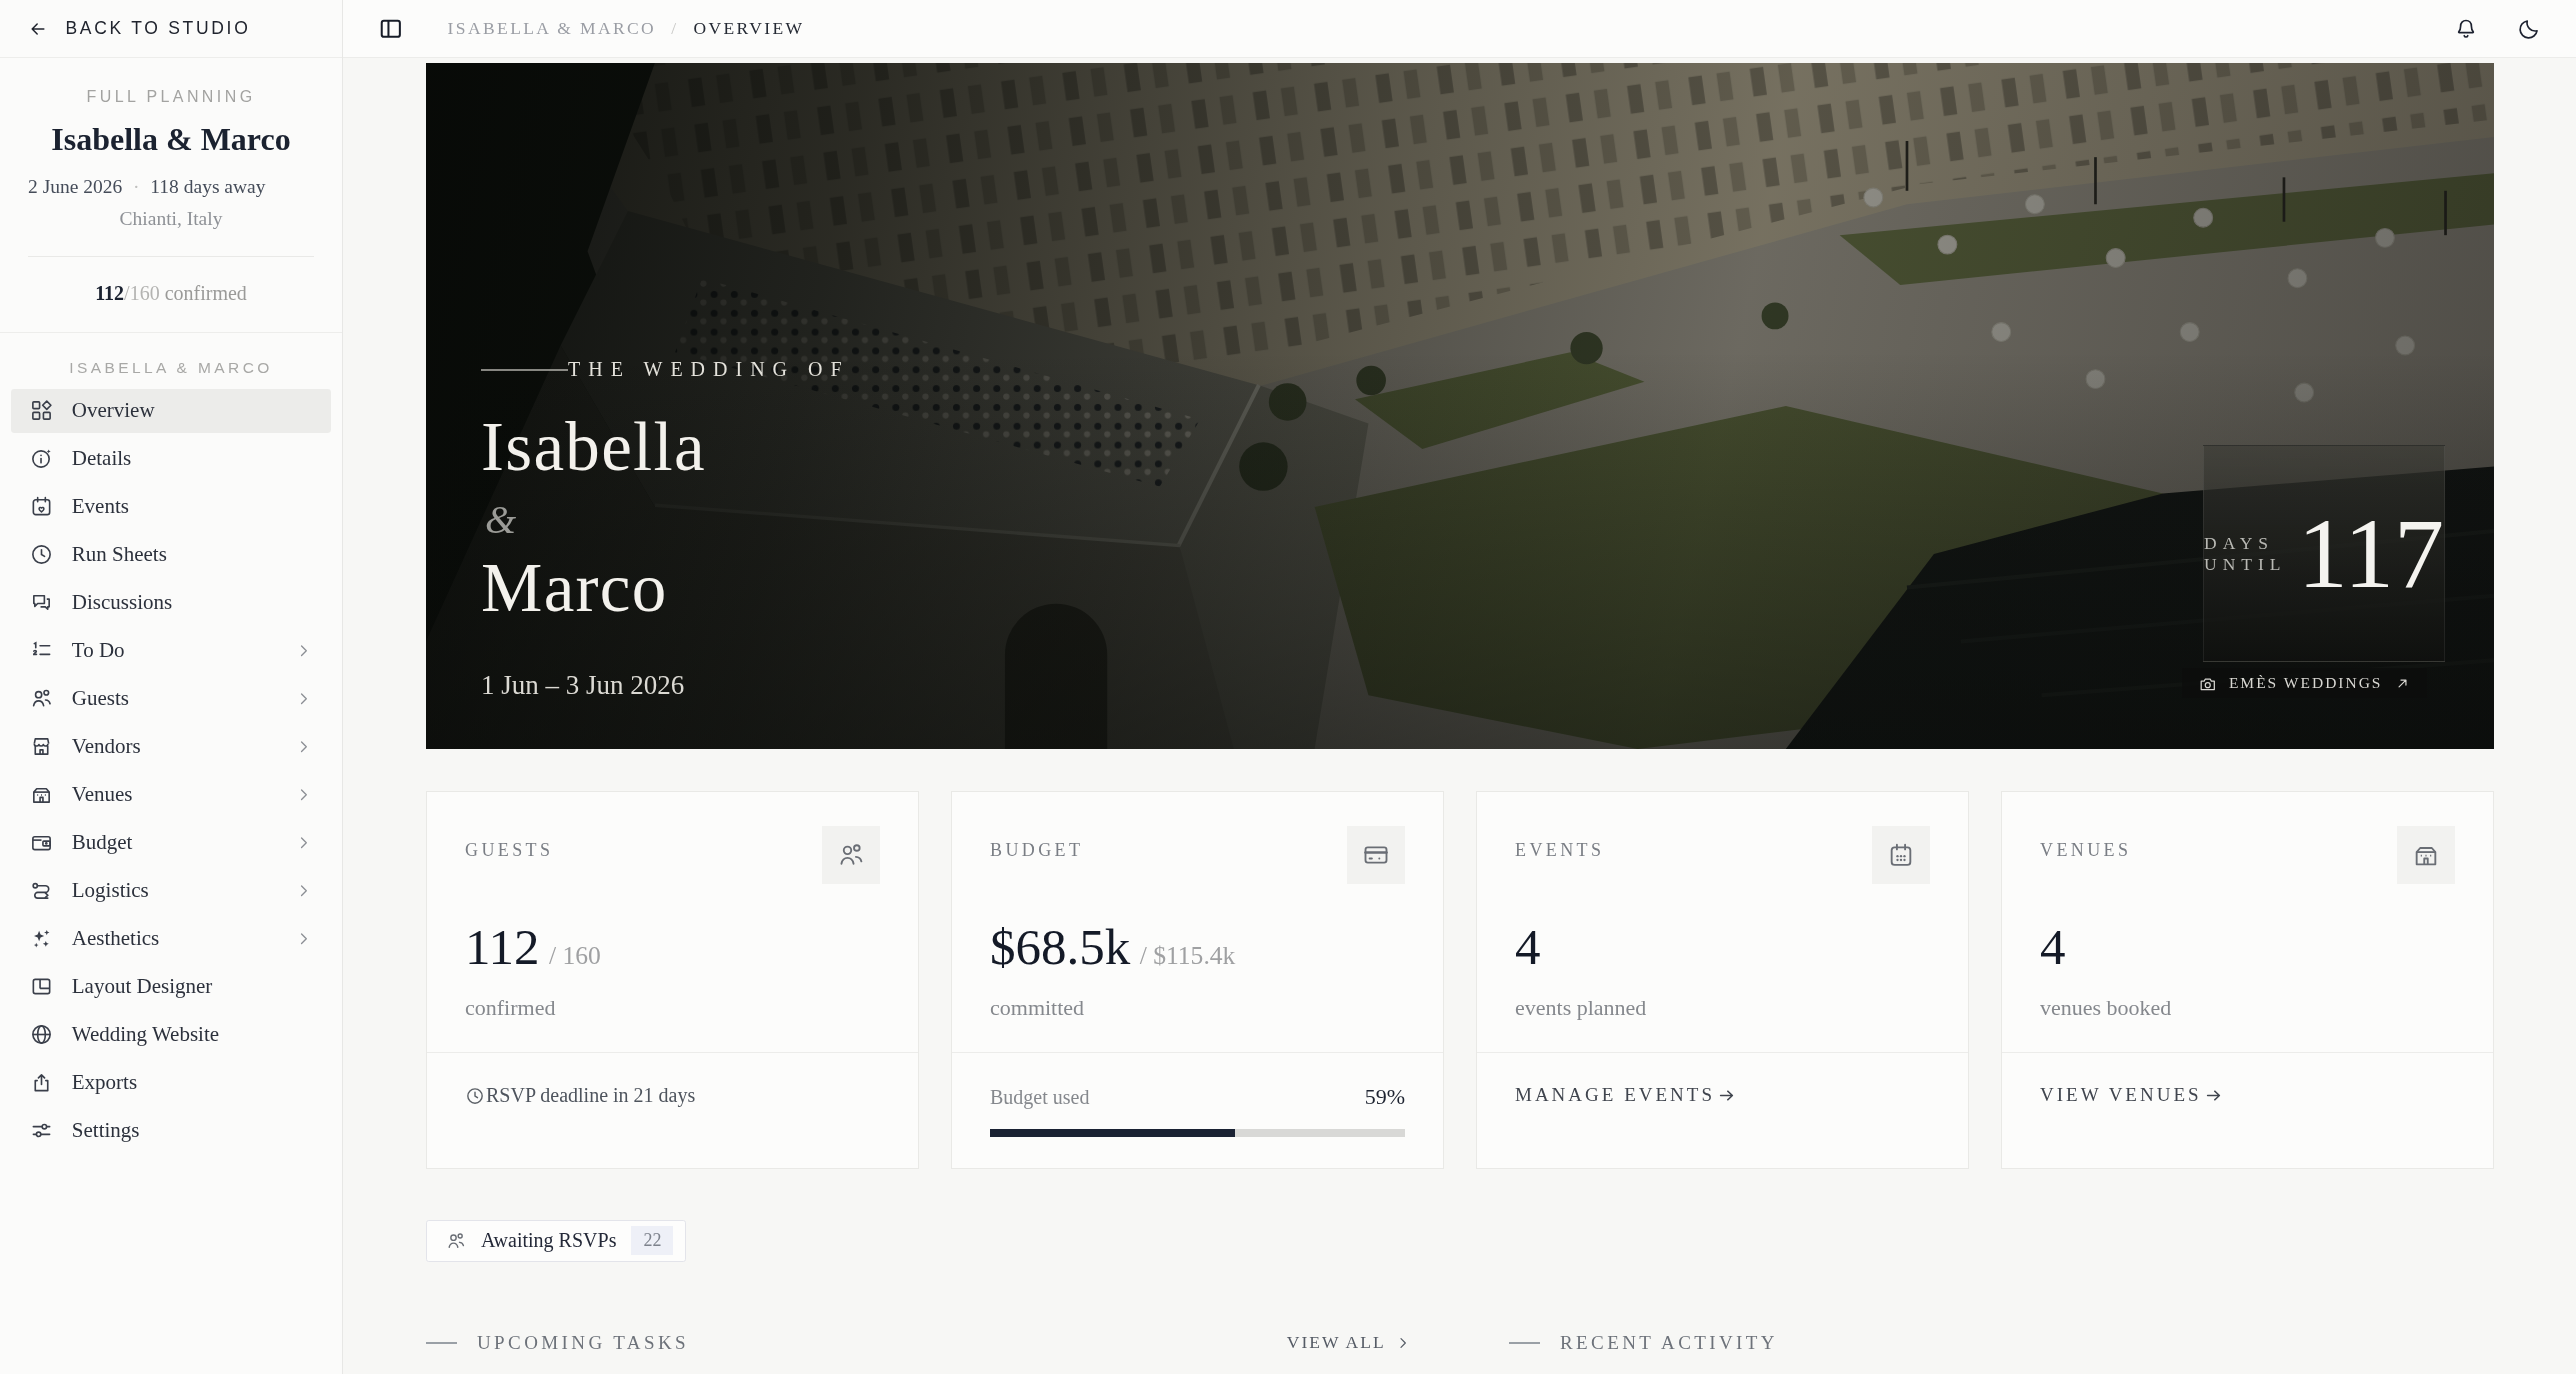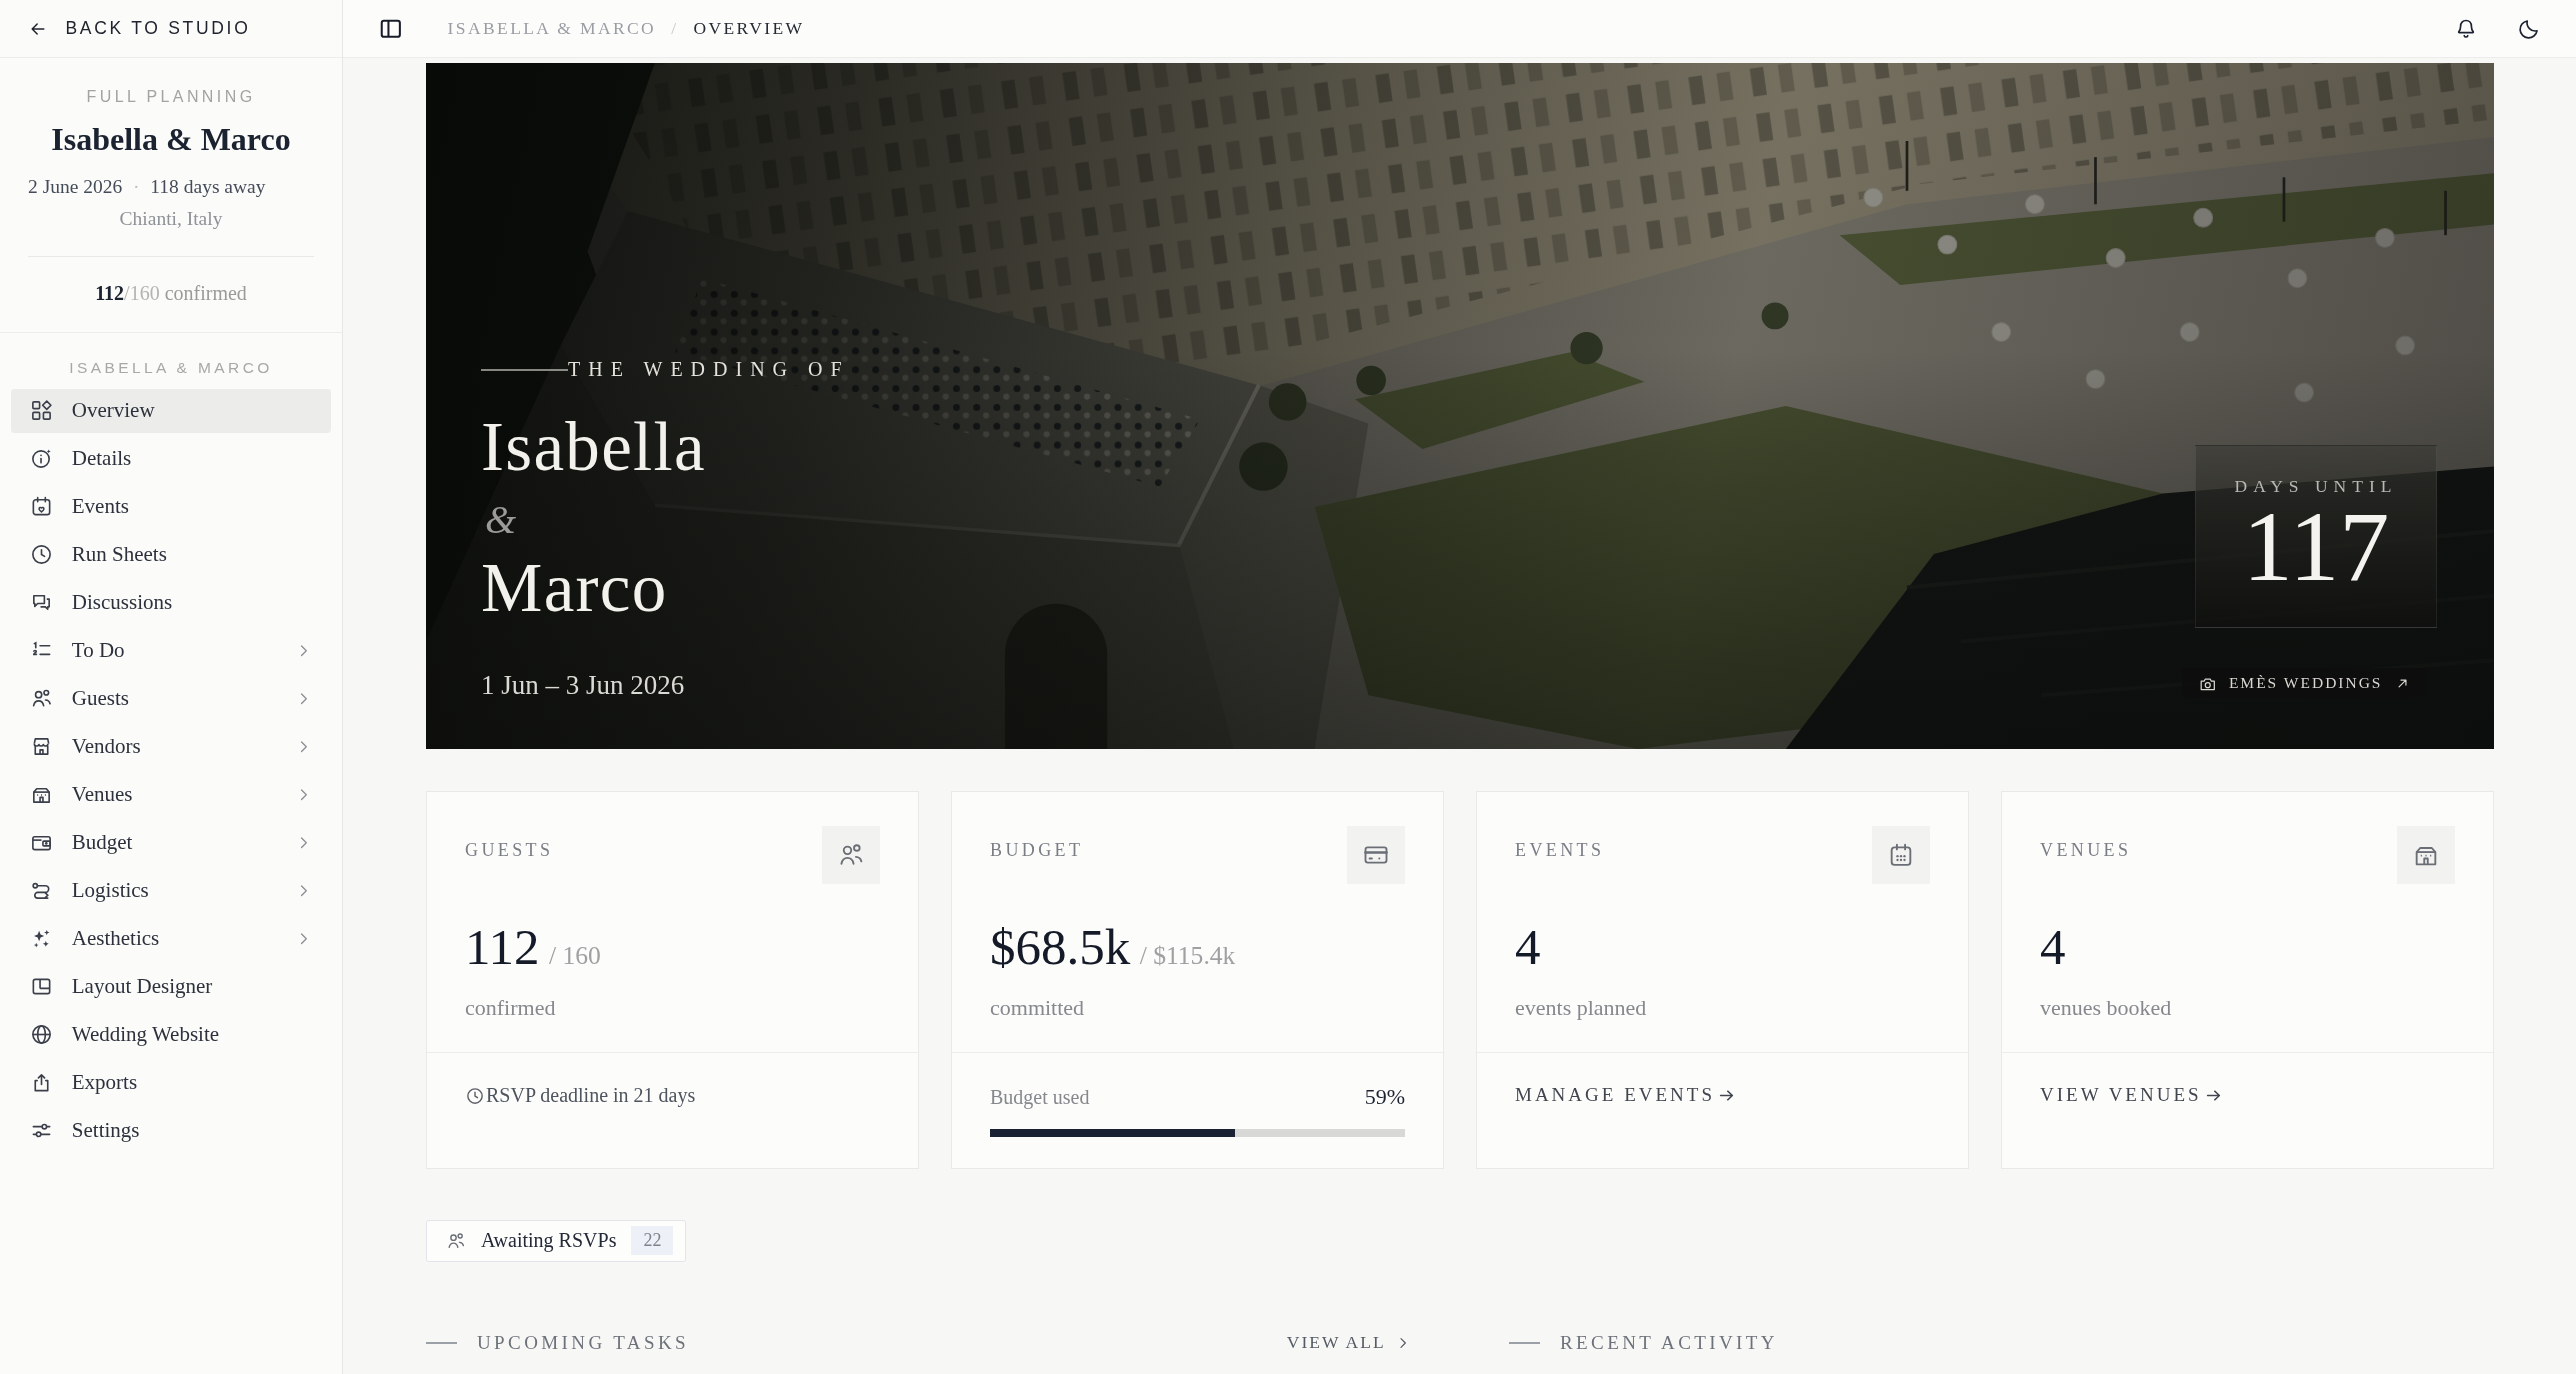--- a/index.html
+++ b/index.html
@@ -82,24 +82,24 @@
   }
   .hero-text { position:absolute; left:55px; top:295px; color:#f3f1ec; }
   .eyebrow { display:flex; align-items:center; }
   .eyebrow-line { width:87px; height:2px; background:rgba(238,236,230,.55); }
   .eyebrow-label { font-size:20px; letter-spacing:8px; color:#e4e2db; }
   .hero-name { font-size:69px; line-height:1.04; letter-spacing:1.3px; margin-top:31px; font-weight:400; }
   .hero-amp { font-size:40px; font-style:italic; color:#9b9b97; margin:12px 0 9.4px 4px; }
   .hero-name.second { margin-top:0; }
   .hero-dates { margin-top:46px; font-size:27px; color:#dbd9d3; }
   .days-box {
-    position:absolute; right:57px; top:382px; width:242px; height:183px;
+    position:absolute; right:49px; top:382px; width:242px; height:217px;
     background:linear-gradient(180deg, rgba(58,58,52,.62), rgba(16,17,15,.72));
     border:0.7px solid rgba(255,255,255,.07);
-    display:flex; flex-direction:column; align-items:center; justify-content:center;
+    display:flex; flex-direction:row; align-items:center; justify-content:center;
     color:#f4f3ef;
   }
   .days-label { font-size:17.5px; letter-spacing:6px; color:#b9b9b4; }
   .days-value { font-size:100px; line-height:1; }
   .photo-credit {
     position:absolute; right:67px; top:605px; height:30px;
     display:flex; align-items:center; gap:12px; padding:0 17.5px;
     background:rgba(12,13,12,.82); color:#d9d8d3;
     font-size:15.5px; letter-spacing:2px; cursor:pointer;
   }

